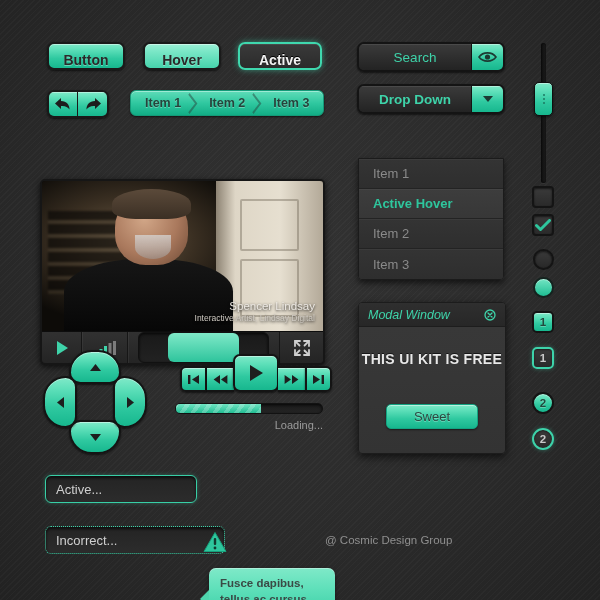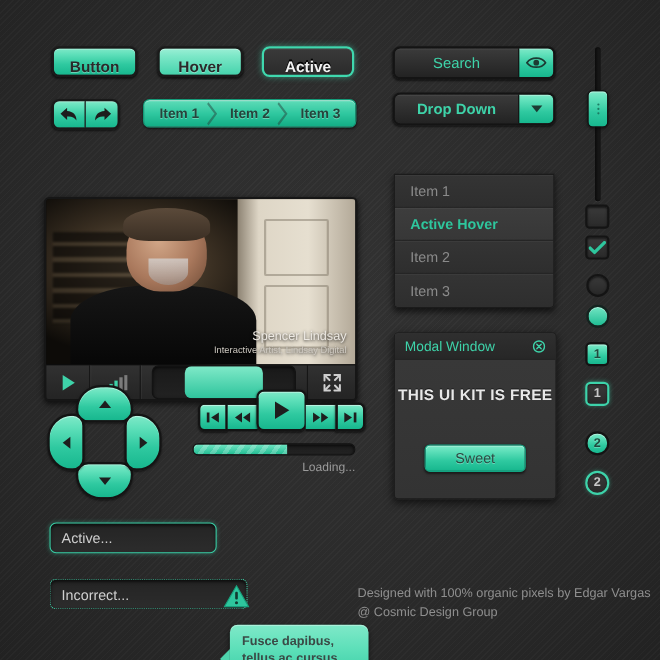--- a/index.html
+++ b/index.html
@@ -309,21 +309,21 @@
     border:1px solid #1c1c1c; border-radius:4px; overflow:hidden;
     background:linear-gradient(180deg,#393939,#333);
     box-shadow:0 3px 8px rgba(0,0,0,.65);
   }
   .modal-bar {
     height:24px; display:flex; align-items:center; justify-content:space-between;
     padding:0 9px;
     background:linear-gradient(180deg,#2f2f2f,#272727);
     border-bottom:1px solid #1d1d1d;
   }
-  .modal-title { font-size:12.5px; color:#3ed3a9; }
+  .modal-title { font-size:12.5px; color:#3ed3a9;font-style:italic; }
   .modal-body { height:126px; display:flex; flex-direction:column; align-items:center; justify-content:center; }
   .modal-txt {
     font-size:14px; font-weight:bold; color:#e8e8e8; letter-spacing:.3px;
     text-shadow:0 -1px 0 rgba(0,0,0,.6); margin-bottom:37px;
   }
   .modal-btn {
     width:92px; height:25px; border-radius:5px;
     display:flex; align-items:center; justify-content:center;
     font-size:13px; color:#2c4a42; text-shadow:0 1px 0 rgba(255,255,255,.3);
     border:1px solid #13a482; cursor:pointer;
@@ -592,17 +592,16 @@
 
   <div class="abs badge ci fill grn" style="left:532px;top:392px;">
     <span>2</span>
   </div>
 
   <div class="abs badge ci out" style="left:532px;top:428px;">
     <span>2</span>
   </div>
 
   <div class="abs credit" style="left:325px;top:532px;">
-    <div>Designed with 100% organic pixels by Edgar Vargas</div>
     <div>@ Cosmic Design Group</div>
   </div>
 
 </div>
 
 </body></html>

